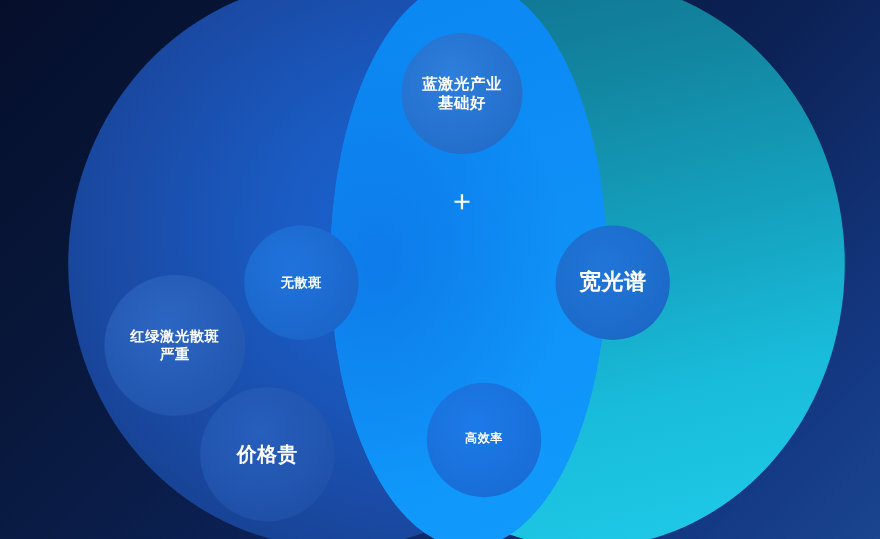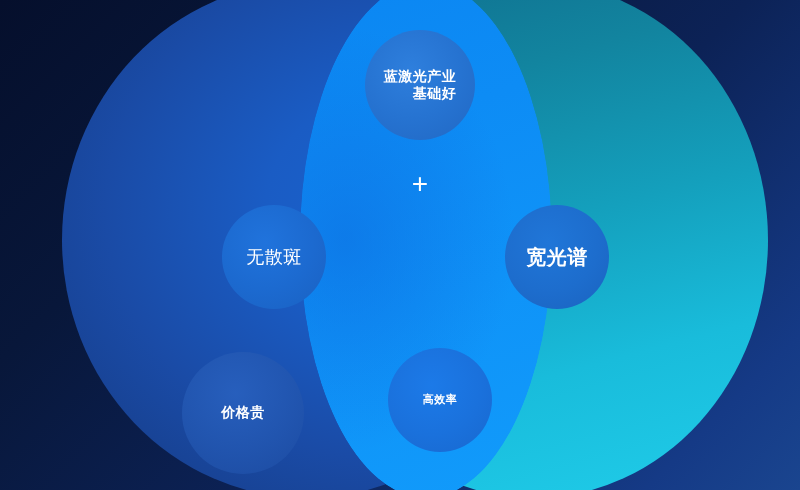--- a/index.html
+++ b/index.html
@@ -53,58 +53,58 @@
     background: radial-gradient(ellipse at 18% 50%, rgba(13,106,222,0.55) 0%, rgba(13,140,245,0.0) 58%);
   }
 
   
   .bubble {
     position: absolute;
     border-radius: 50%;
     display: flex;
     align-items: center;
     justify-content: center;
-    text-align: right;
+    text-align: center;
     color: #ffffff;
     line-height: 1.25;
     letter-spacing: 0.5px;
     box-sizing: border-box;
     padding: 4px;
   }
   .bubble-label { display: block; white-space: pre-line; }
 
   #bubble-blue-laser {
     left: 365px; top: 30px; width: 110px; height: 110px;
     background: radial-gradient(circle at 42% 36%, #2e7fdd 0%, #2673d1 52%, #2168c4 100%);
     font-size: 14px; font-weight: 700;
   }
   #bubble-no-speckle {
     left: 222px; top: 205px; width: 104px; height: 104px;
     background: radial-gradient(circle at 42% 36%, #2073dc 0%, #1c6ad0 52%, #1a61c2 100%);
-    font-size: 18px; font-weight: 400;
+    font-size: 12px; font-weight: 700;
   }
   #bubble-wide-spectrum {
     left: 505px; top: 205px; width: 104px; height: 104px;
     background: radial-gradient(circle at 42% 36%, #2076d8 0%, #1d6dcd 55%, #1a63c0 100%);
     font-size: 20px; font-weight: 700;
   }
   #bubble-high-efficiency {
     left: 388px; top: 348px; width: 104px; height: 104px;
     background: radial-gradient(circle at 42% 36%, #1c7ae8 0%, #1a71dc 55%, #1868cf 100%);
     font-size: 11px; font-weight: 700;
   }
   #bubble-rg-speckle {
     left: 95px; top: 250px; width: 128px; height: 128px;
     background: radial-gradient(circle at 44% 36%, rgba(46,104,196,0.92) 0%, rgba(38,92,182,0.88) 55%, rgba(32,82,168,0.82) 100%);
     font-size: 13px; font-weight: 700;
   }
   #bubble-expensive {
     left: 182px; top: 352px; width: 122px; height: 122px;
     background: radial-gradient(circle at 44% 34%, rgba(40,96,190,0.92) 0%, rgba(34,86,176,0.88) 55%, rgba(29,76,162,0.82) 100%);
-    font-size: 14px; font-weight: 700;
+    font-size: 18px; font-weight: 700;
   }
 
   
   #center-headline {
     position: absolute;
     left: 338px;
     top: 168px;
     width: 164px;
     text-align: center;
     color: #ffffff;
@@ -145,20 +145,24 @@
   </div>
 
   <div id="bubble-wide-spectrum" class="bubble">
     <span class="bubble-label">宽光谱</span>
   </div>
 
   <div id="bubble-high-efficiency" class="bubble">
     <span class="bubble-label">高效率</span>
   </div>
 
+  <div id="bubble-rg-speckle" class="bubble">
+    <span class="bubble-label">红绿激光散斑
+严重</span>
+  </div>
 
   <div id="bubble-expensive" class="bubble">
     <span class="bubble-label">价格贵</span>
   </div>
 
   <div id="center-headline">
     <span class="ct-plus">+</span>
   </div>
 
 </div>

